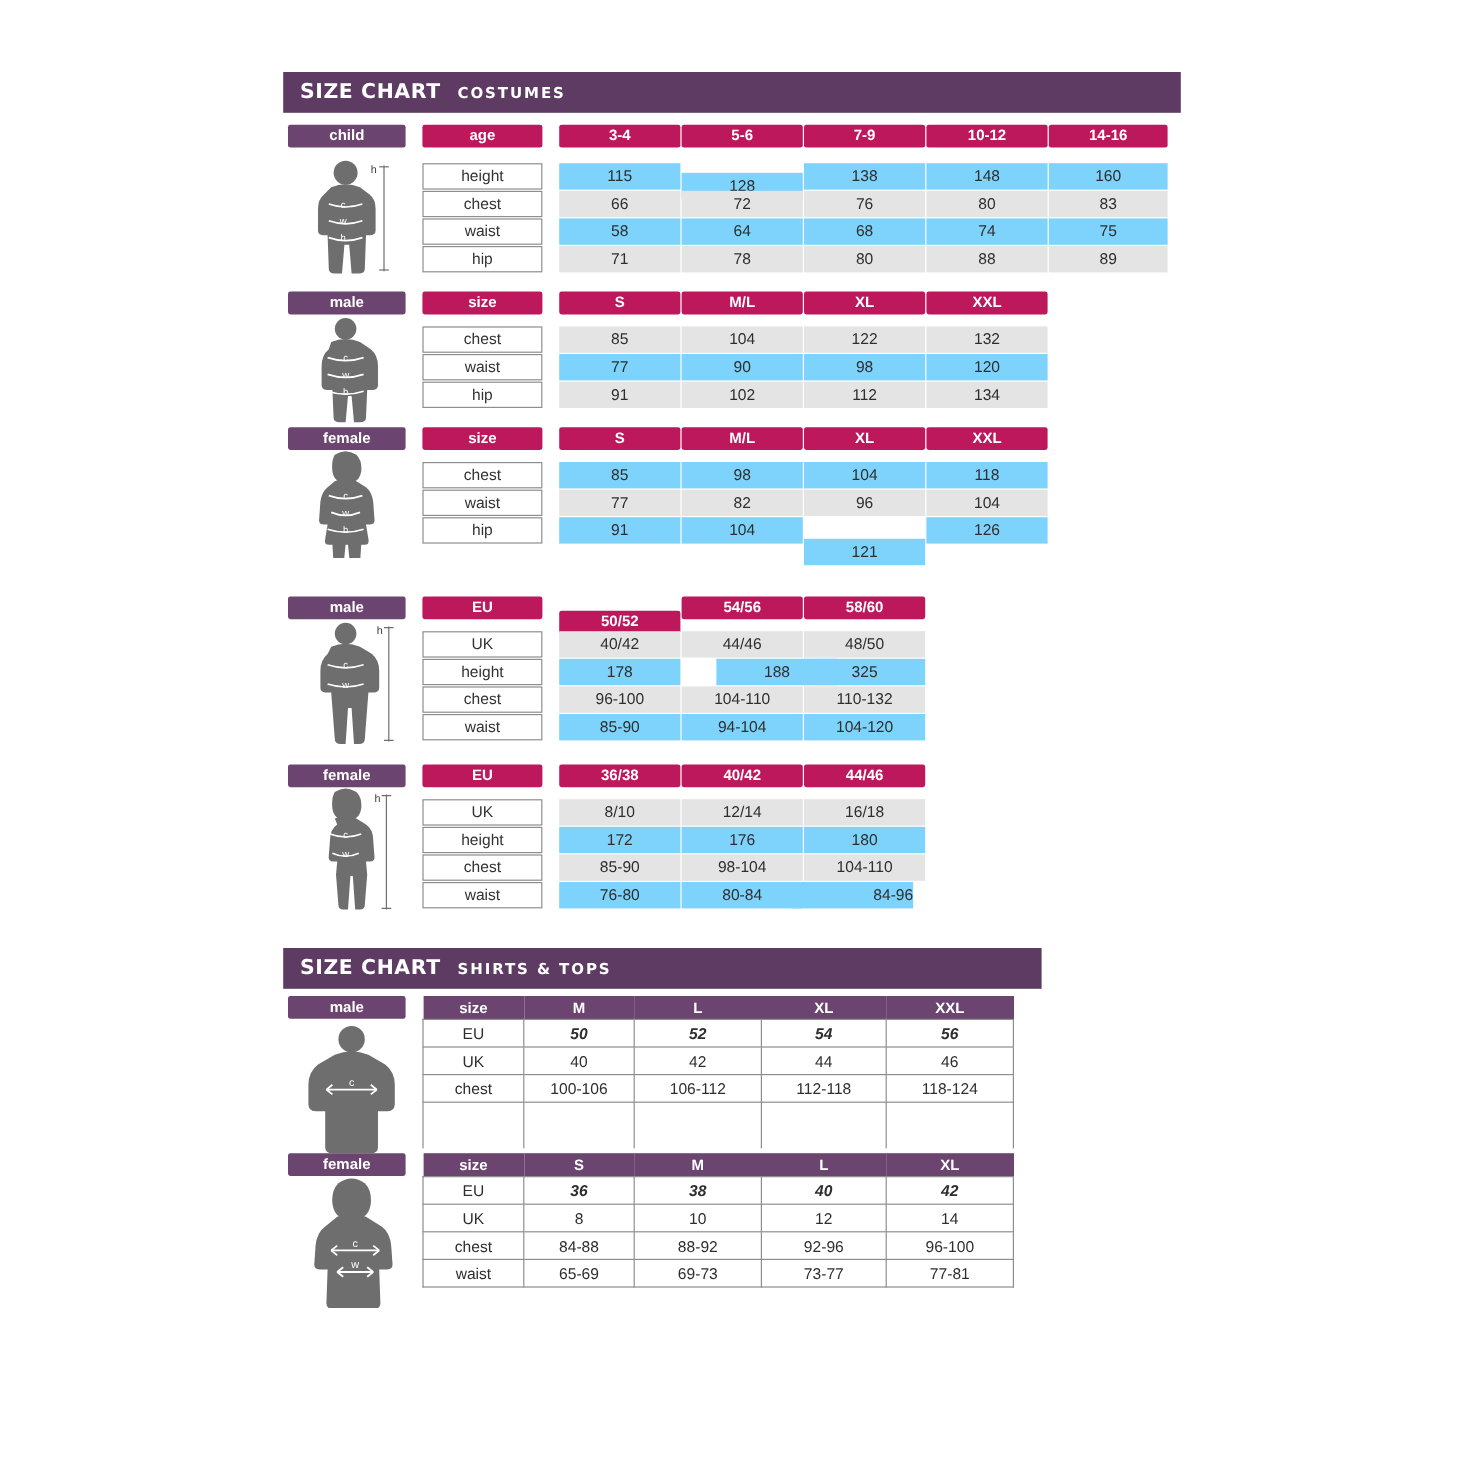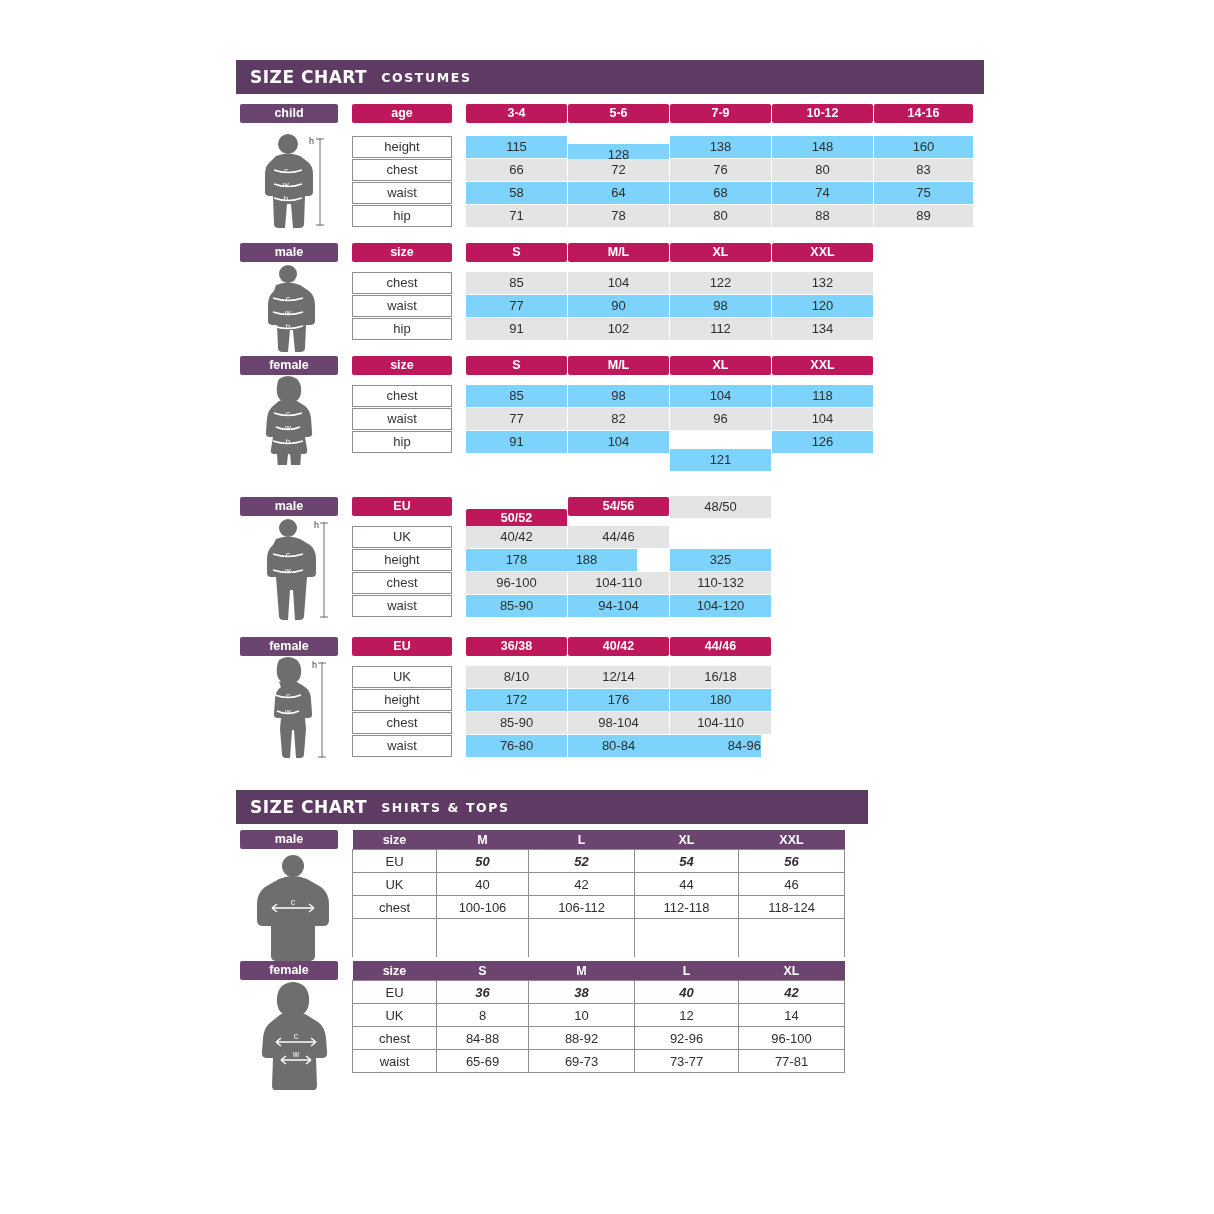--- a/index.html
+++ b/index.html
@@ -314,26 +314,26 @@
         <path d="M72 101 l8 0"></path>
       </g>
       <text x="71" y="12" font-size="9" fill="#3a3a3a" font-family="Liberation Sans, sans-serif" text-anchor="end">h</text>
     </svg>
   </div>
 
   <div>
     <div class="lbl-cell row" style="left:352px; top:526px; width:100px;">UK</div>
     <div class="val-cell val-light row" style="left:466px; top:526px; width:101px;">40/42</div>
     <div class="val-cell val-light row" style="left:568px; top:526px; width:101px;">44/46</div>
-    <div class="val-cell val-light row" style="left:670px; top:496px; width:101px;">48/50</div>
+    <div class="val-cell val-light row" style="left:670px; top:526px; width:101px;">48/50</div>
   </div>
   <div>
     <div class="lbl-cell row" style="left:352px; top:549px; width:100px;">height</div>
     <div class="val-cell val-dark row" style="left:466px; top:549px; width:101px;">178</div>
-    <div class="val-cell val-dark row" style="left:536px; top:549px; width:101px;">188</div>
+    <div class="val-cell val-dark row" style="left:597px; top:549px; width:101px;">188</div>
     <div class="val-cell val-dark row" style="left:670px; top:549px; width:101px;">325</div>
   </div>
   <div>
     <div class="lbl-cell row" style="left:352px; top:572px; width:100px;">chest</div>
     <div class="val-cell val-light row" style="left:466px; top:572px; width:101px;">96-100</div>
     <div class="val-cell val-light row" style="left:568px; top:572px; width:101px;">104-110</div>
     <div class="val-cell val-light row" style="left:670px; top:572px; width:101px;">110-132</div>
   </div>
   <div>
     <div class="lbl-cell row" style="left:352px; top:595px; width:100px;">waist</div>

